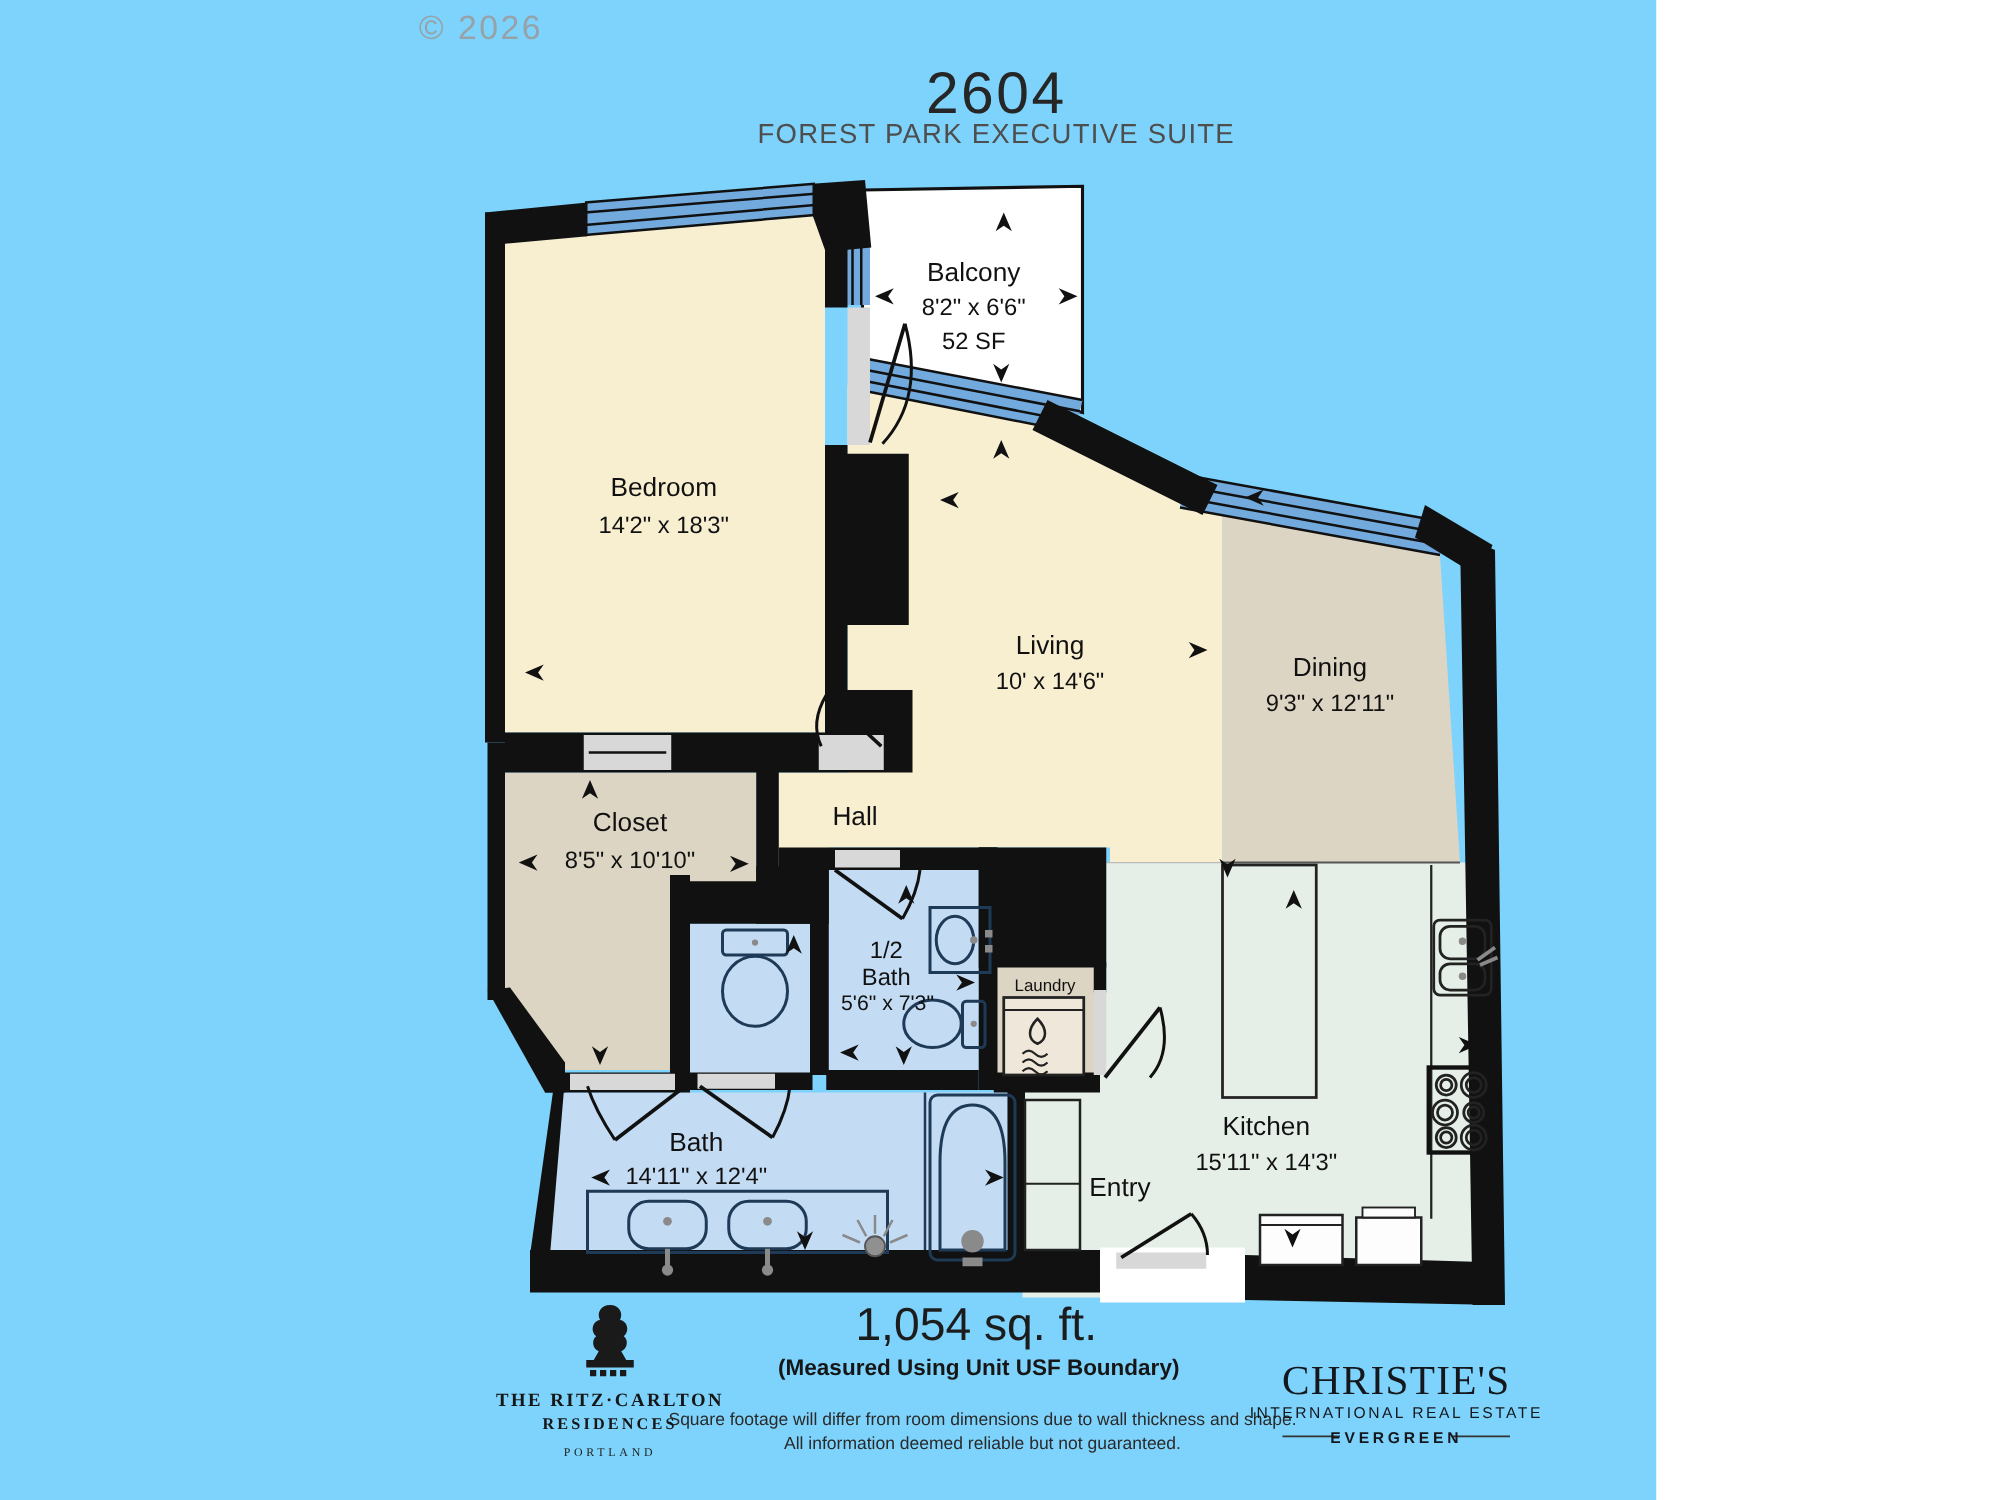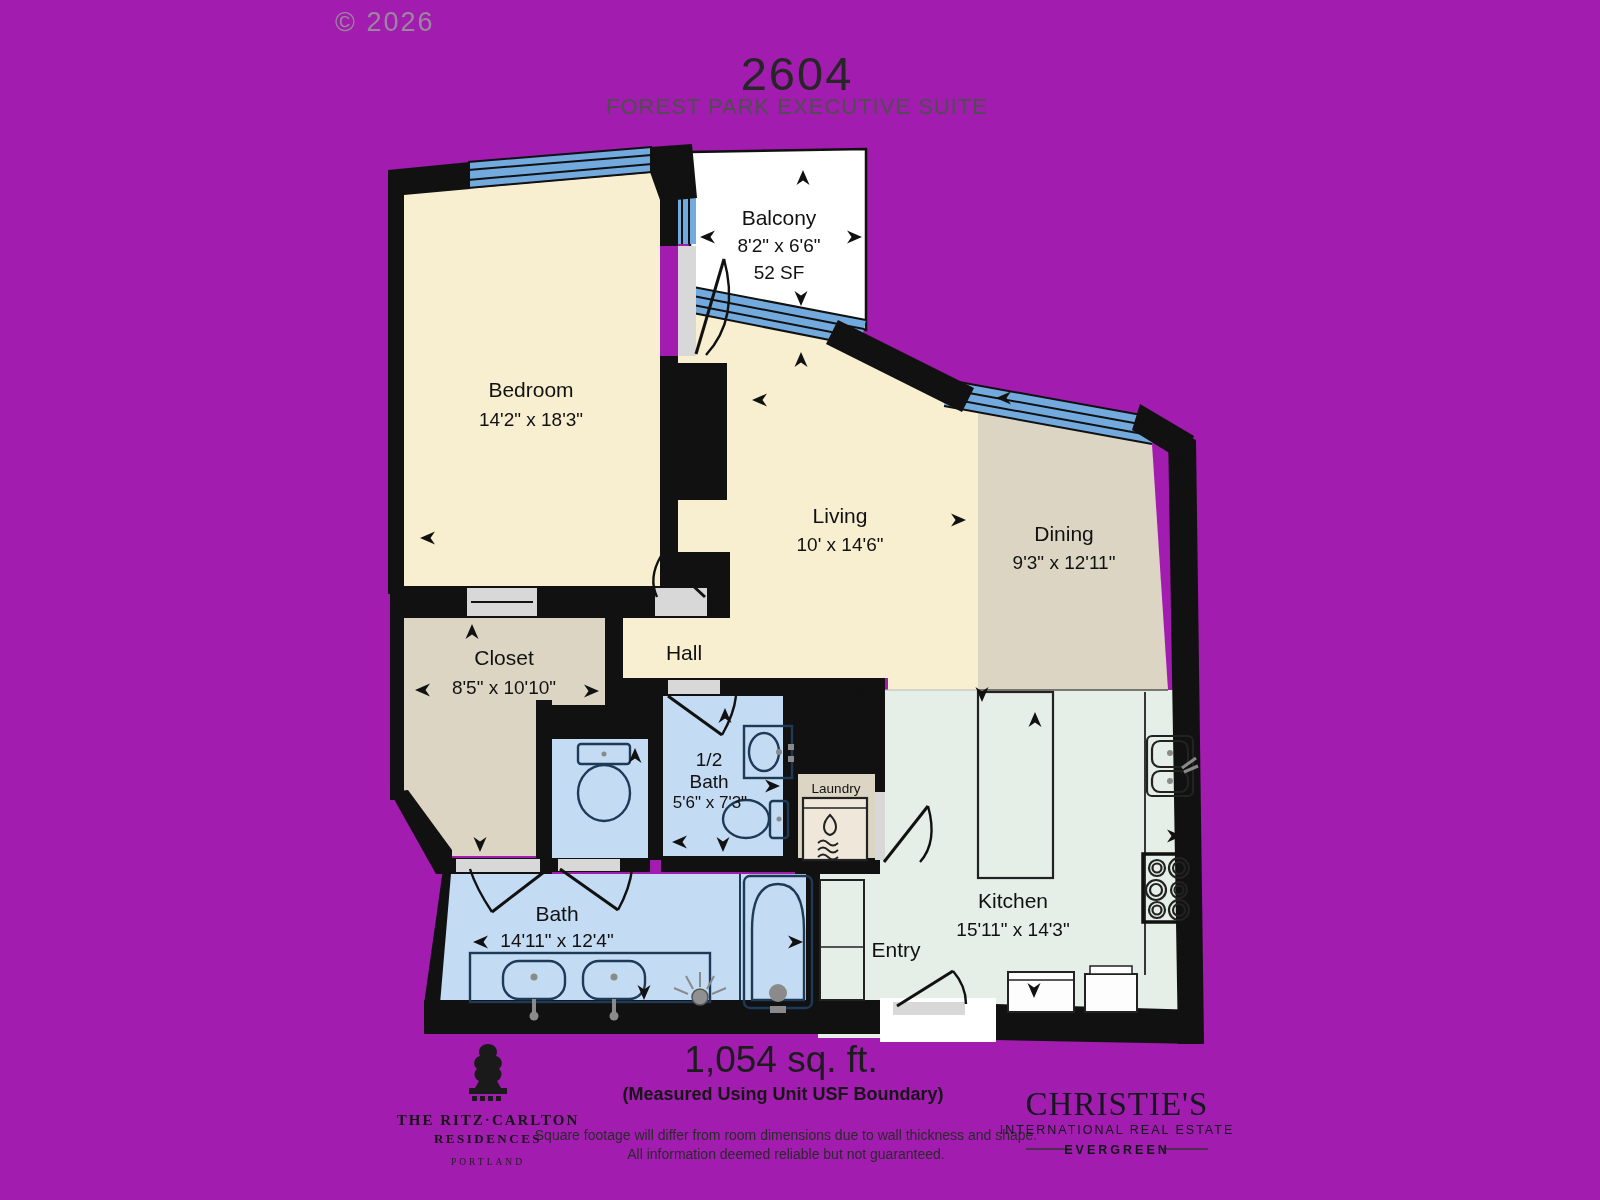--- a/index.html
+++ b/index.html
@@ -1,16 +1,16 @@
 <!DOCTYPE html>
 <html style="--wall: #111111; --cream-room: #f8efd1; --tan-room: #ddd5c3; --blue-room: #c3dcf4; --mint-room: #e5efe7; --window-blue: #72aadd; --threshold-gray: #d8d8d8; --fixture-outline: #1e3a56; --watermark-gray: #9a9a9a;"><head>
 <meta charset="utf-8">
 <style>
   html,body{margin:0;padding:0;background:#fff;}
-  .page{position:relative;width:1600px;height:1200px;background:#a21caf;overflow:hidden;
+  .page{position:relative;width:1325px;height:1200px;background:#7dd3fc;overflow:hidden;
         font-family:"Liberation Sans",sans-serif;}
   svg{position:absolute;left:0;top:0;}
   
   .cream{fill:var(--cream-room);}
   .tan{fill:var(--tan-room);}
   .blue{fill:var(--blue-room);}
   .mint{fill:var(--mint-room);}
   .wall{fill:var(--wall);}
   .win{fill:var(--window-blue);}
   .thresh{fill:var(--threshold-gray);}

